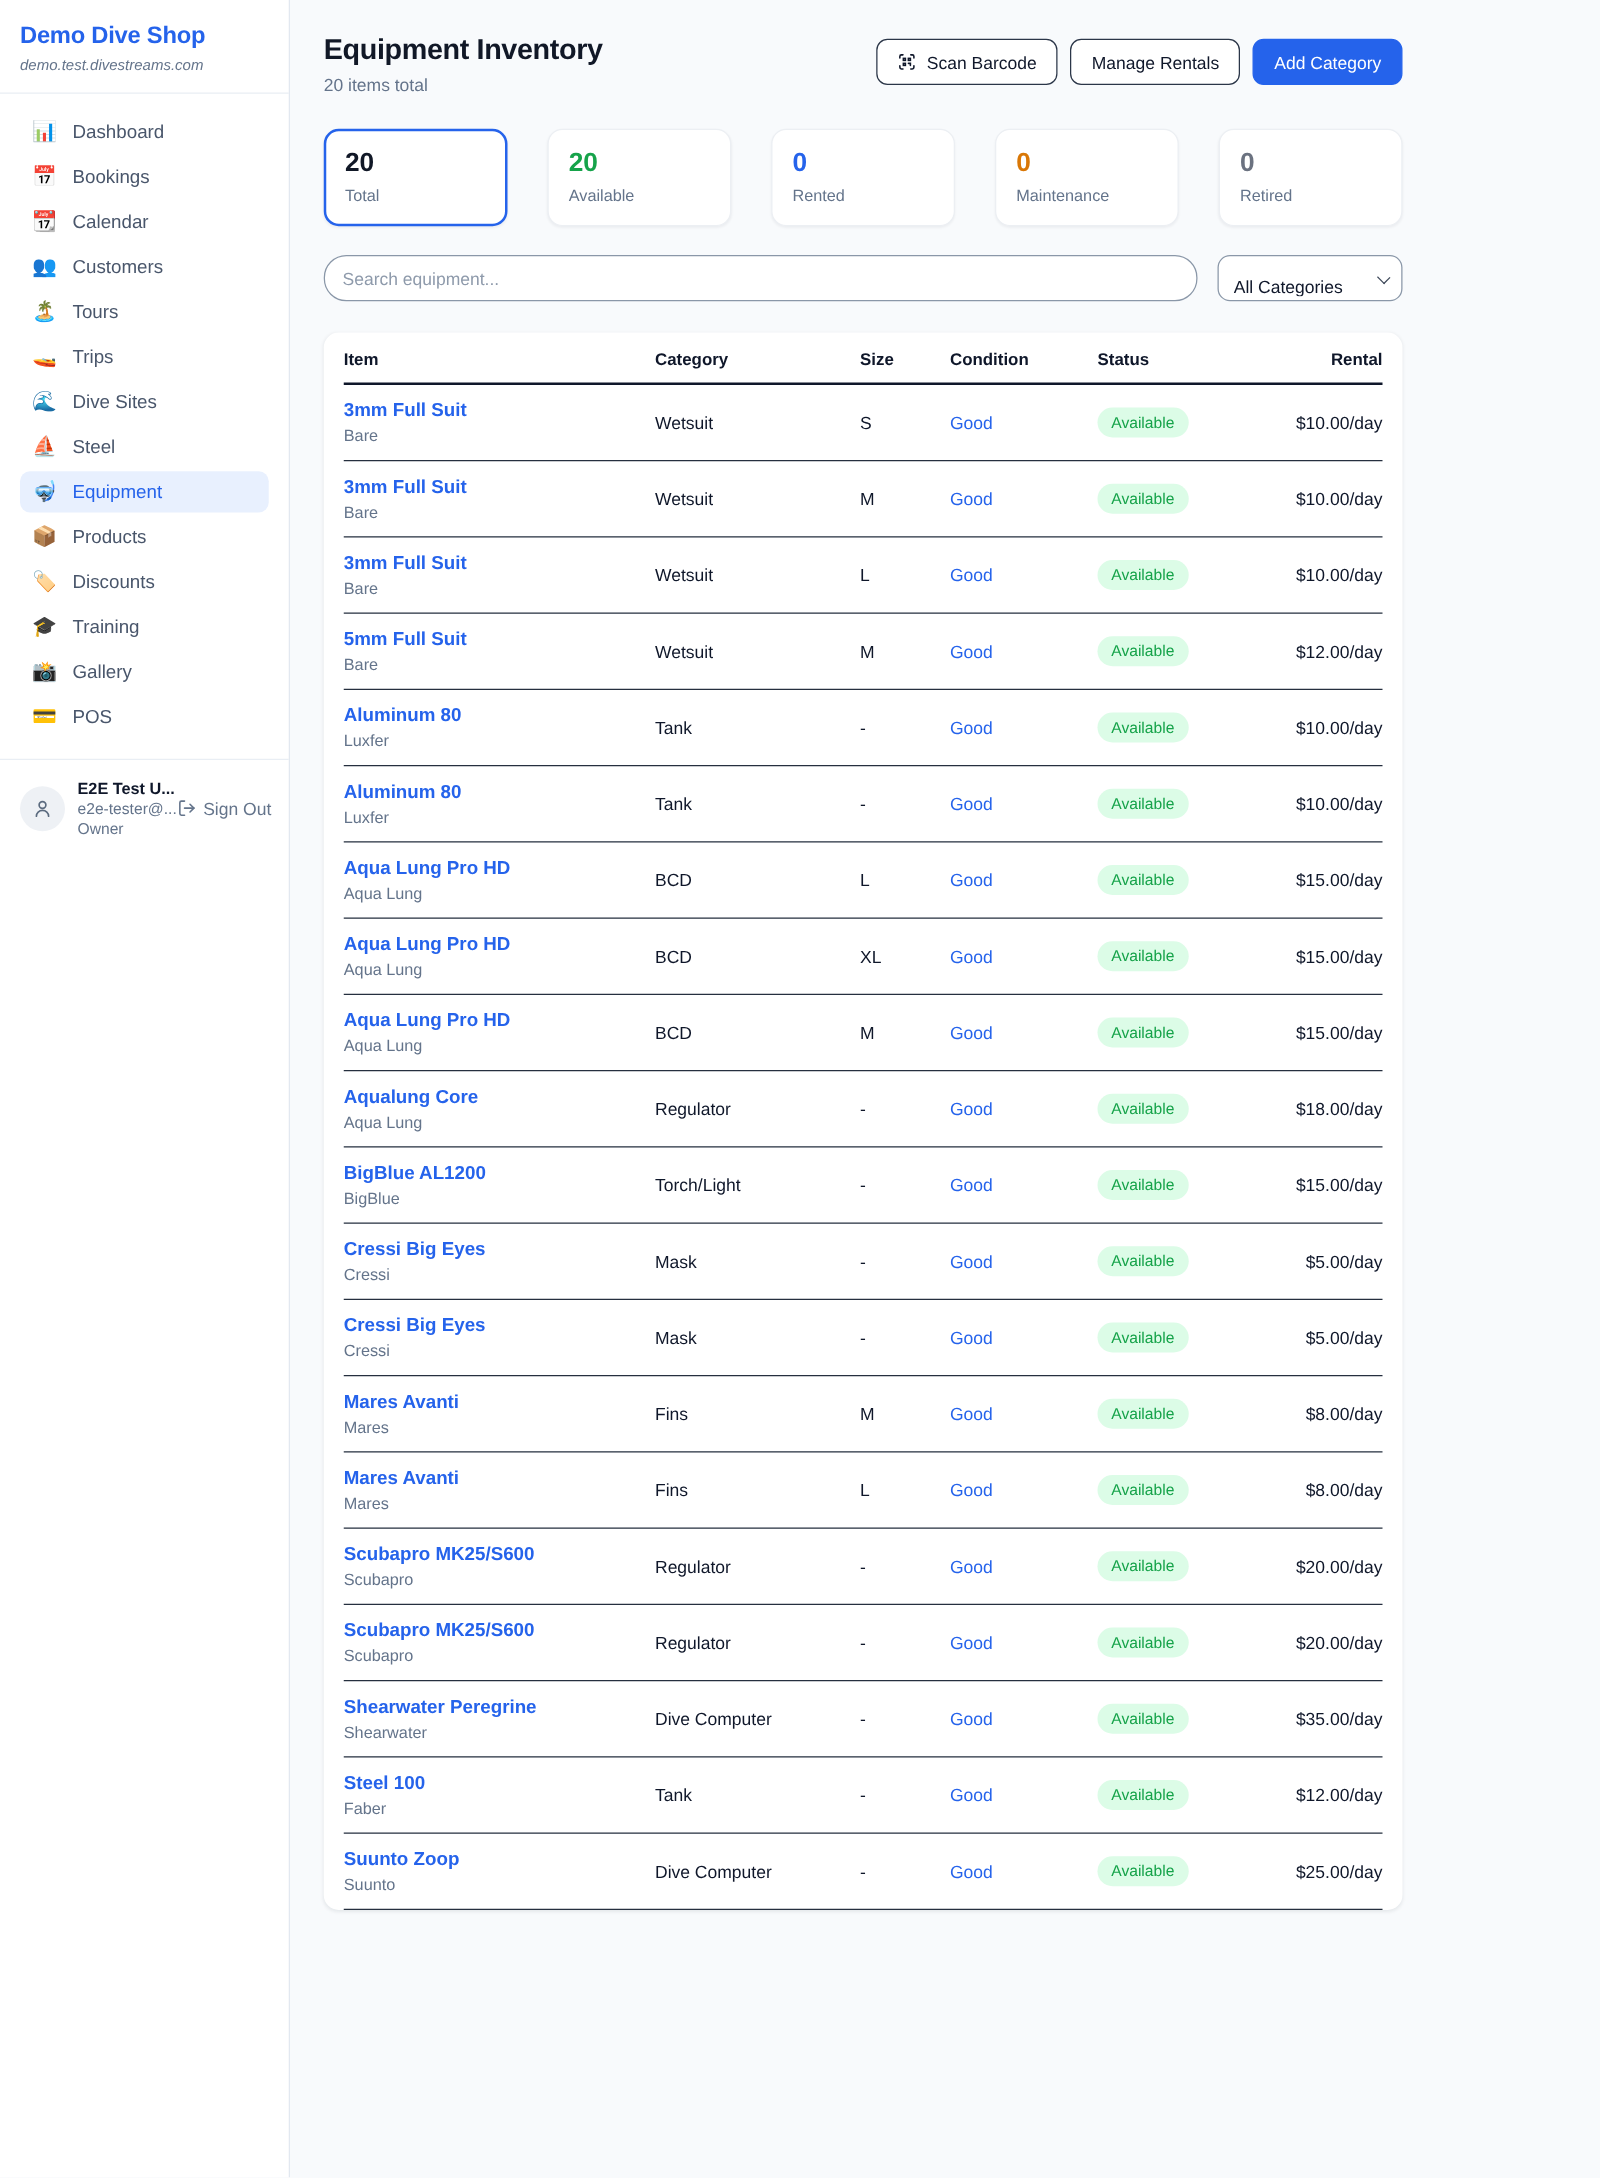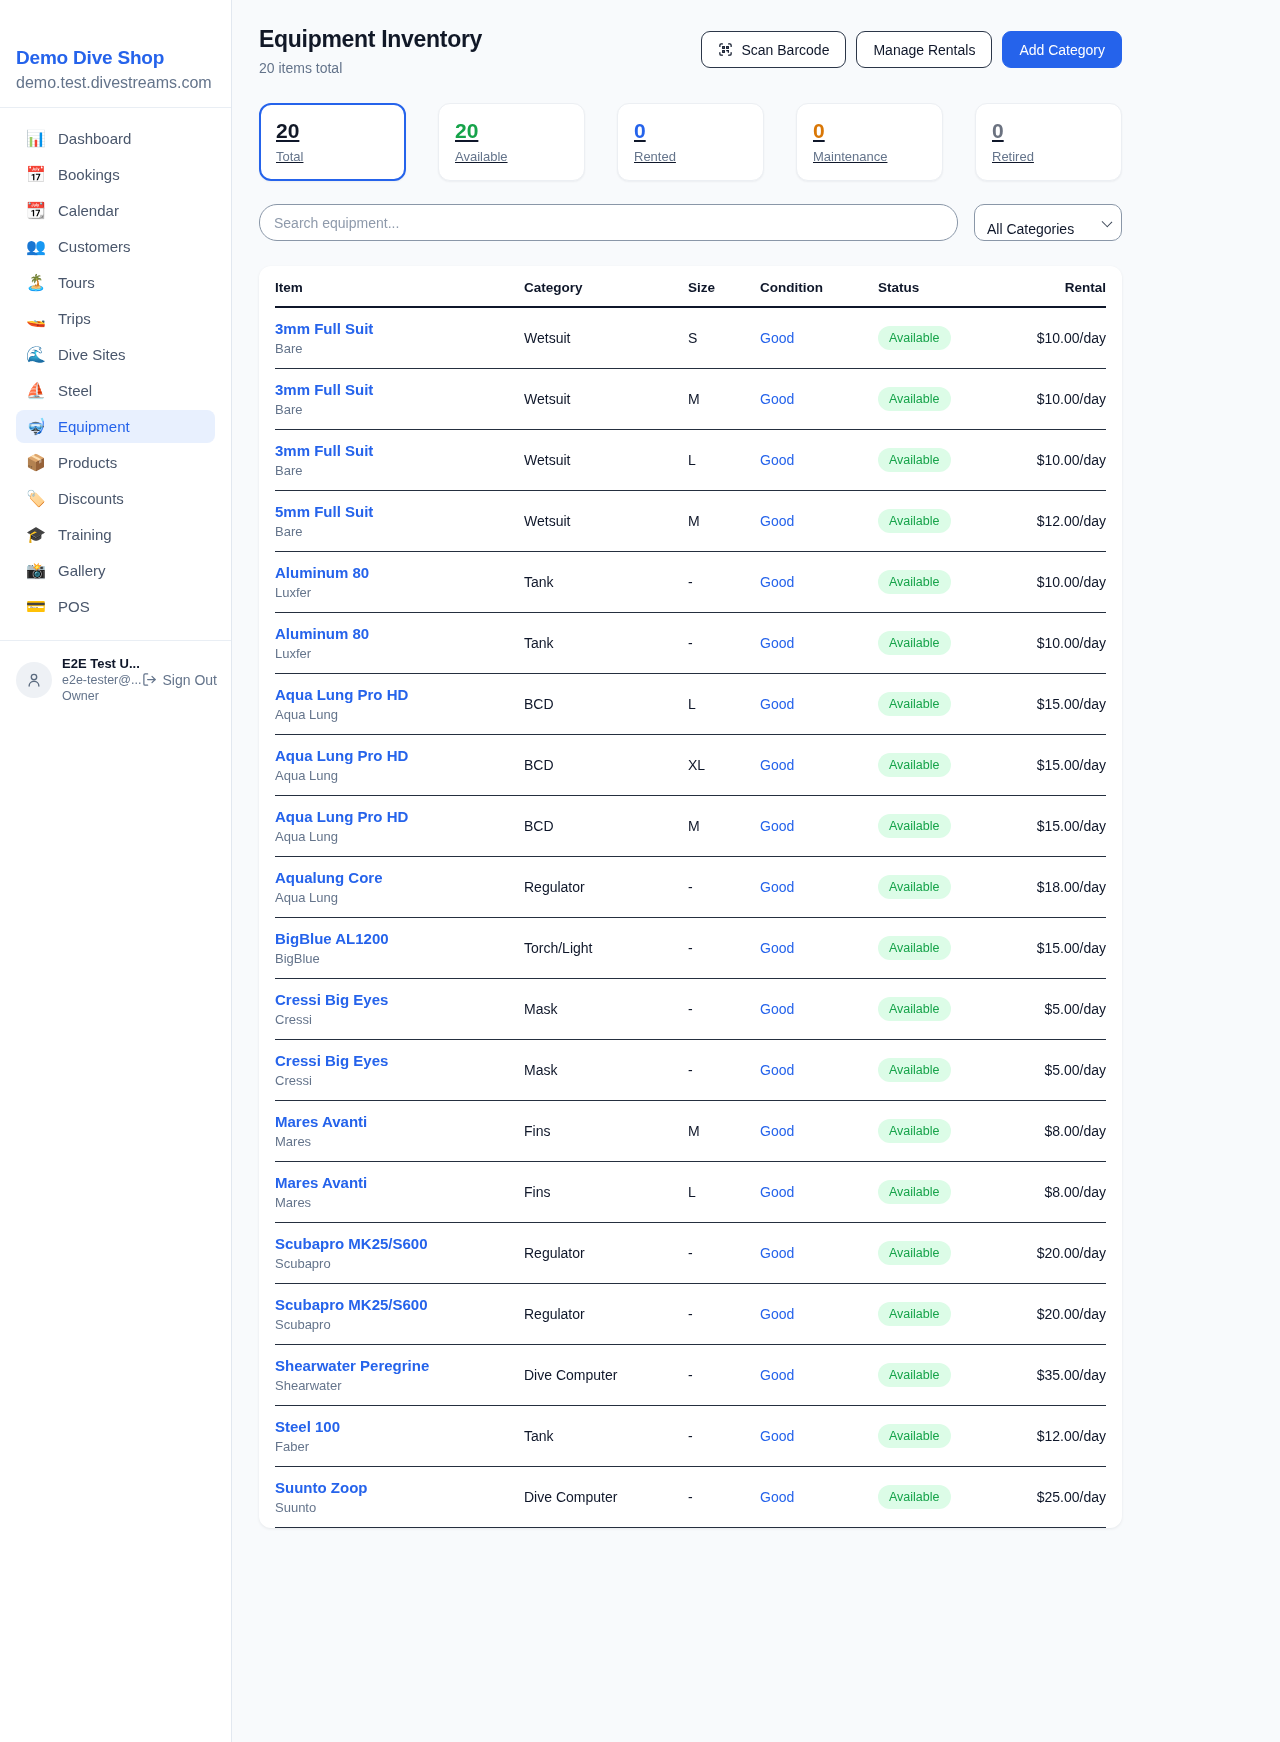--- a/index.html
+++ b/index.html
@@ -8,22 +8,22 @@
     min-height:1742px;
     background:#f8fafc;
     font-family:"Liberation Sans", sans-serif;
     color:#0f172a;
   }
   .app { display:flex; width:1280px; min-height:1742px; align-items:stretch; }
 
   
   .sidebar { width:232px; flex-shrink:0; background:#ffffff; border-right:1px solid #e2e8f0; }
   .brand { padding:18px 16px 15px; border-bottom:1px solid #e9eef4; }
-  .brand-name { color:#2563eb; font-size:19px; font-weight:bold; letter-spacing:-0.2px;margin-top:29px; }
-  .brand-domain { color:#64748b; font-size:16px; margin-top:5px; }
+  .brand-name { color:#2563eb; font-size:19px; font-weight:bold; letter-spacing:-0.2px; }
+  .brand-domain { color:#64748b; font-size:12px; margin-top:5px;font-style:italic; }
   .nav { padding:14px 16px 8px; }
   .nav-item { display:flex; align-items:center; gap:12px; padding:8px 10px; margin-bottom:3px;
     border-radius:8px; color:#49566b; font-size:15px; cursor:pointer; }
   .nav-item.active { background:#e8f0fe; color:#2563eb; }
   .nav-icon { width:20px; text-align:center; font-size:16px; line-height:1; }
   .user-section { border-top:1px solid #e9eef4; margin-top:6px; padding:15px 14px 15px 16px;
     display:flex; align-items:center; gap:10px; }
   .avatar { width:36px; height:36px; border-radius:50%; background:#eef1f5; color:#5b6b7f;
     display:flex; align-items:center; justify-content:center; flex-shrink:0; }
   .user-info { flex:1; min-width:0; }
@@ -38,21 +38,21 @@
 
   .page-header { display:flex; justify-content:space-between; align-items:flex-start; margin-bottom:27px; }
   .page-title { font-size:23px; font-weight:bold; letter-spacing:-0.3px; color:#111827; }
   .page-subtitle { font-size:14px; color:#64748b; margin-top:7px; }
   .header-actions { display:flex; gap:10px; margin-top:5px; }
   .btn { height:37px; padding:2px 16px; border-radius:9px; background:#fff; border:1px solid #2b3648;
     font-size:14px; font-weight:500; color:#0f172a; display:inline-flex; align-items:center; gap:8px;
     cursor:pointer; font-family:inherit; }
   .btn-primary { background:#2563eb; border:1px solid #2563eb; color:#fff; font-weight:500; }
 
-  .stats { display:flex; gap:32px; margin-bottom:23px;text-decoration:underline; }
+  .stats { display:flex; gap:32px; margin-bottom:23px; }
   .stat-card { flex:1; height:78px; background:#fff; border:1px solid #eceff3; border-radius:12px;
     padding:15px 16px; box-shadow:0 1px 2px rgba(15,23,42,.05); cursor:pointer; }
   .stat-card.active { border:2px solid #2563eb; padding:14px 15px; }
   .stat-value { font-size:21px; font-weight:bold; line-height:1.1; }
   .stat-label { font-size:13px; color:#64748b; margin-top:7px; }
 
   .filters { display:flex; gap:16px; margin-bottom:25px; }
   .search-input { flex:1; height:37px; border:1px solid #8a97a8; border-radius:18px; background:#fff;
     padding:0 14px; font-size:14px; color:#0f172a; font-family:inherit; outline:none; }
   .search-input::placeholder { color:#8e9aab; }

